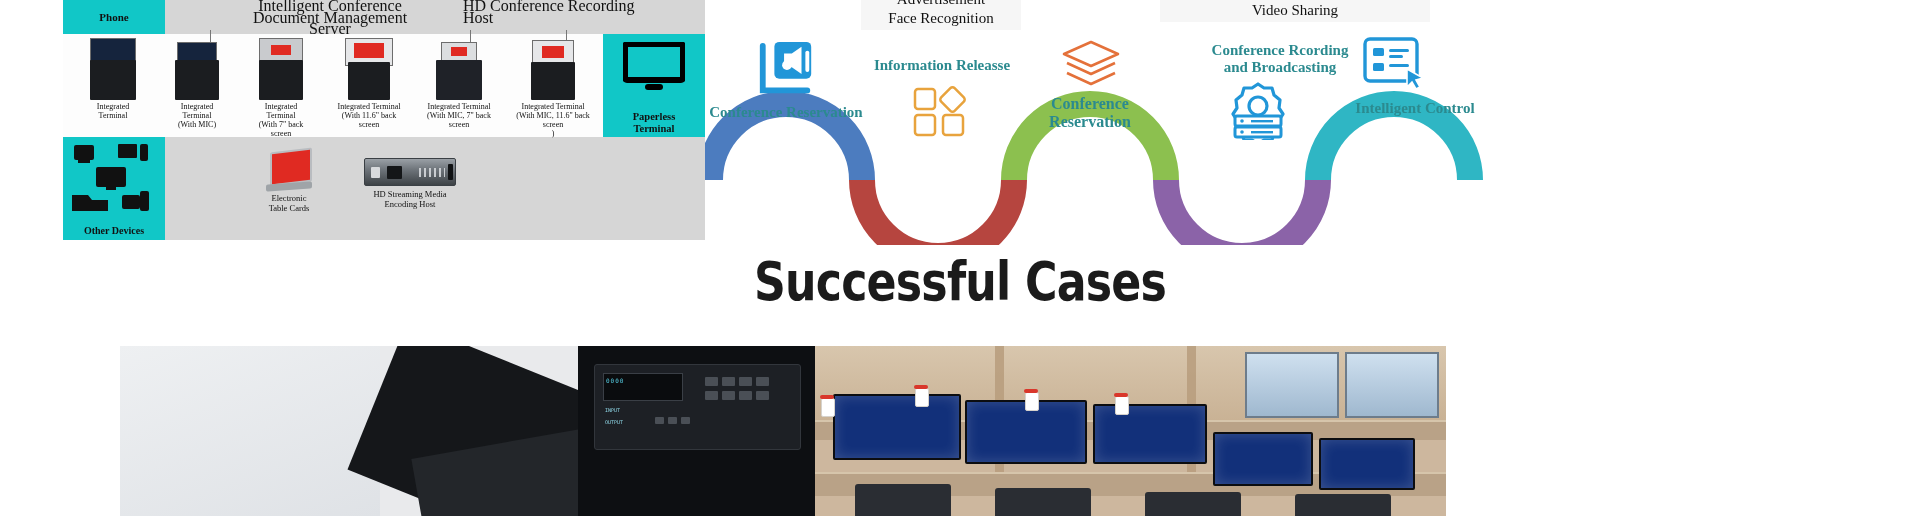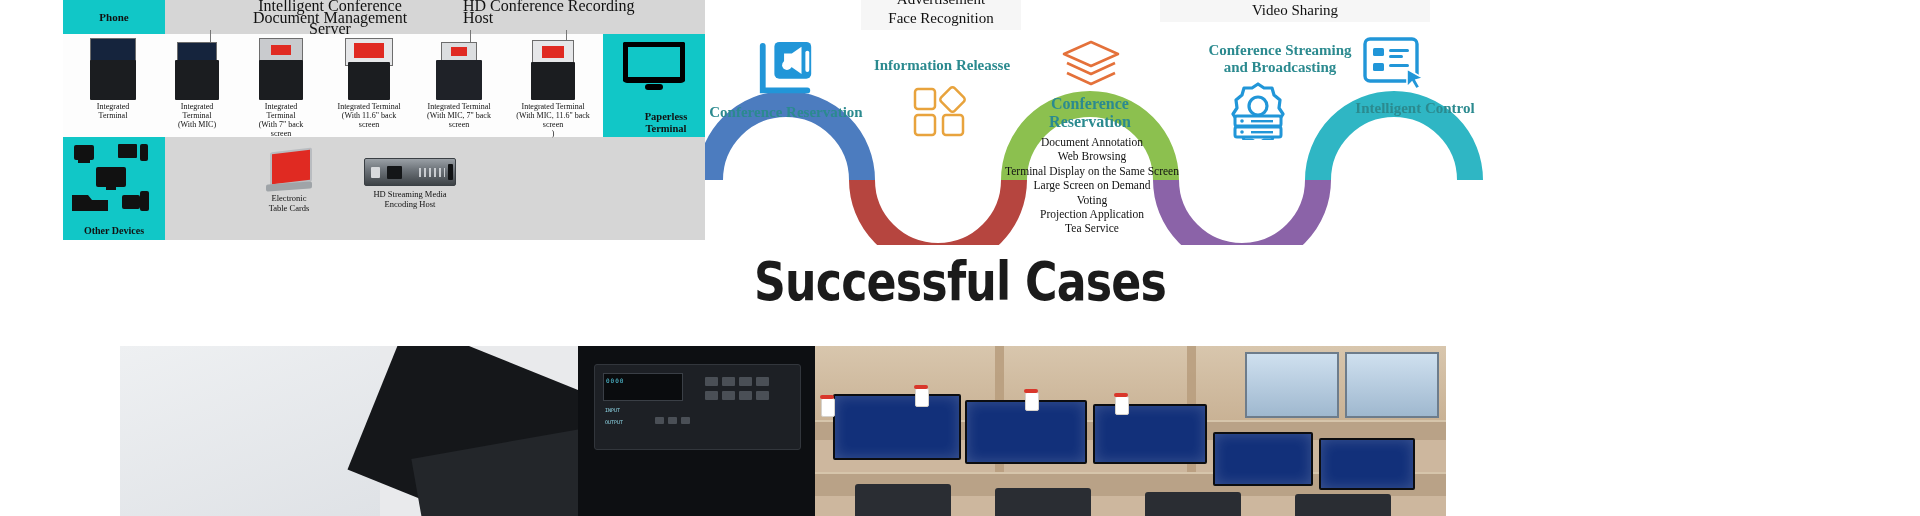--- a/index.html
+++ b/index.html
@@ -176,21 +176,21 @@
 (With MIC, 11.6" back
 screen
 )</div>
     </div>
 
     <div id="paperless">
       <svg width="62" height="52" viewBox="0 0 62 52" style="position:absolute;left:20px;top:8px;">
         <rect x="2" y="2" width="58" height="36" rx="2" fill="none" stroke="#000" stroke-width="6"></rect>
         <rect x="22" y="42" width="18" height="6" rx="3" fill="#000"></rect>
       </svg>
-      <div class="plabel" style="white-space:pre-line;padding-left:12px;">Paperless
+      <div class="plabel" style="white-space:pre-line;">Paperless
 Terminal</div>
     </div>
 
     <div id="other-dev">
       <svg width="88" height="70" viewBox="0 0 88 70" style="position:absolute;left:7px;top:4px;">
         <rect x="4" y="4" width="20" height="15" rx="2" fill="#111"></rect>
         <rect x="8" y="19" width="12" height="3" fill="#111"></rect>
         <rect x="48" y="3" width="19" height="14" rx="1" fill="#111"></rect>
         <rect x="70" y="3" width="8" height="17" rx="2" fill="#111"></rect>
         <rect x="26" y="26" width="30" height="20" rx="2" fill="#111"></rect>
@@ -256,31 +256,24 @@
       <rect x="30" y="4" width="19" height="19" rx="3" fill="none" stroke="#e8a33d" stroke-width="2.5" transform="rotate(45 39.5 13.5)"></rect>
     </svg>
 
     <svg width="62" height="54" viewBox="0 0 62 54" style="position:absolute;left:355px;top:38px;">
       <path d="M31 4 L58 16 L31 28 L4 16 Z" fill="none" stroke="#e4713a" stroke-width="2.6" stroke-linejoin="round"></path>
       <path d="M7 25 L31 36 L55 25" fill="none" stroke="#e4713a" stroke-width="2.6" stroke-linejoin="round"></path>
       <path d="M7 35 L31 46 L55 35" fill="none" stroke="#e4713a" stroke-width="2.6" stroke-linejoin="round"></path>
     </svg>
     <div class="seg-title" style="left:315px;top:95px;width:140px;font-size:16px;white-space:pre-line;">Conference
 Reservation</div>
-    <div class="seg-sub" style="left:292px;top:135px;width:190px;font-size:11.5px;">Document Annotation
-Web Browsing
-Terminal Display on the Same Screen
-Large Screen on Demand
-Voting
-Projection Application
-Tea Service</div>
 
     <div class="seg-top" style="left:455px;top:-20px;width:270px;font-size:15px;background:#f6f6f6;padding:2px 0;">Conference Recording and Broadcasting
 Video Sharing</div>
-    <div class="seg-title" style="left:465px;top:42px;width:220px;font-size:15px;white-space:pre-line;">Conference Streaming
+    <div class="seg-title" style="left:465px;top:42px;width:220px;font-size:15px;white-space:pre-line;">Conference Rcording
 and Broadcasting</div>
     <svg width="62" height="58" viewBox="0 0 62 58" style="position:absolute;left:522px;top:82px;">
       <path d="M31 2 l6 4 h8 l2 7 6 5 -1 8 4 6 -4 6 1 8 -6 5 -2 7 h-8 l-6 4 -6-4 h-8 l-2-7 -6-5 1-8 -4-6 4-6 -1-8 6-5 2-7 h8 z" fill="none" stroke="#2196d8" stroke-width="3.2" stroke-linejoin="round"></path>
       <circle cx="31" cy="24" r="9" fill="none" stroke="#2196d8" stroke-width="3.2"></circle>
       <rect x="8" y="34" width="46" height="10" rx="2" fill="#fff" stroke="#2196d8" stroke-width="3"></rect>
       <rect x="8" y="45" width="46" height="10" rx="2" fill="#fff" stroke="#2196d8" stroke-width="3"></rect>
       <circle cx="15" cy="39" r="1.8" fill="#2196d8"></circle>
         <rect x="24" y="38" width="22" height="2.4" fill="#2196d8"></rect>
       <circle cx="15" cy="50" r="1.8" fill="#2196d8"></circle>
         <rect x="24" y="49" width="22" height="2.4" fill="#2196d8"></rect>

